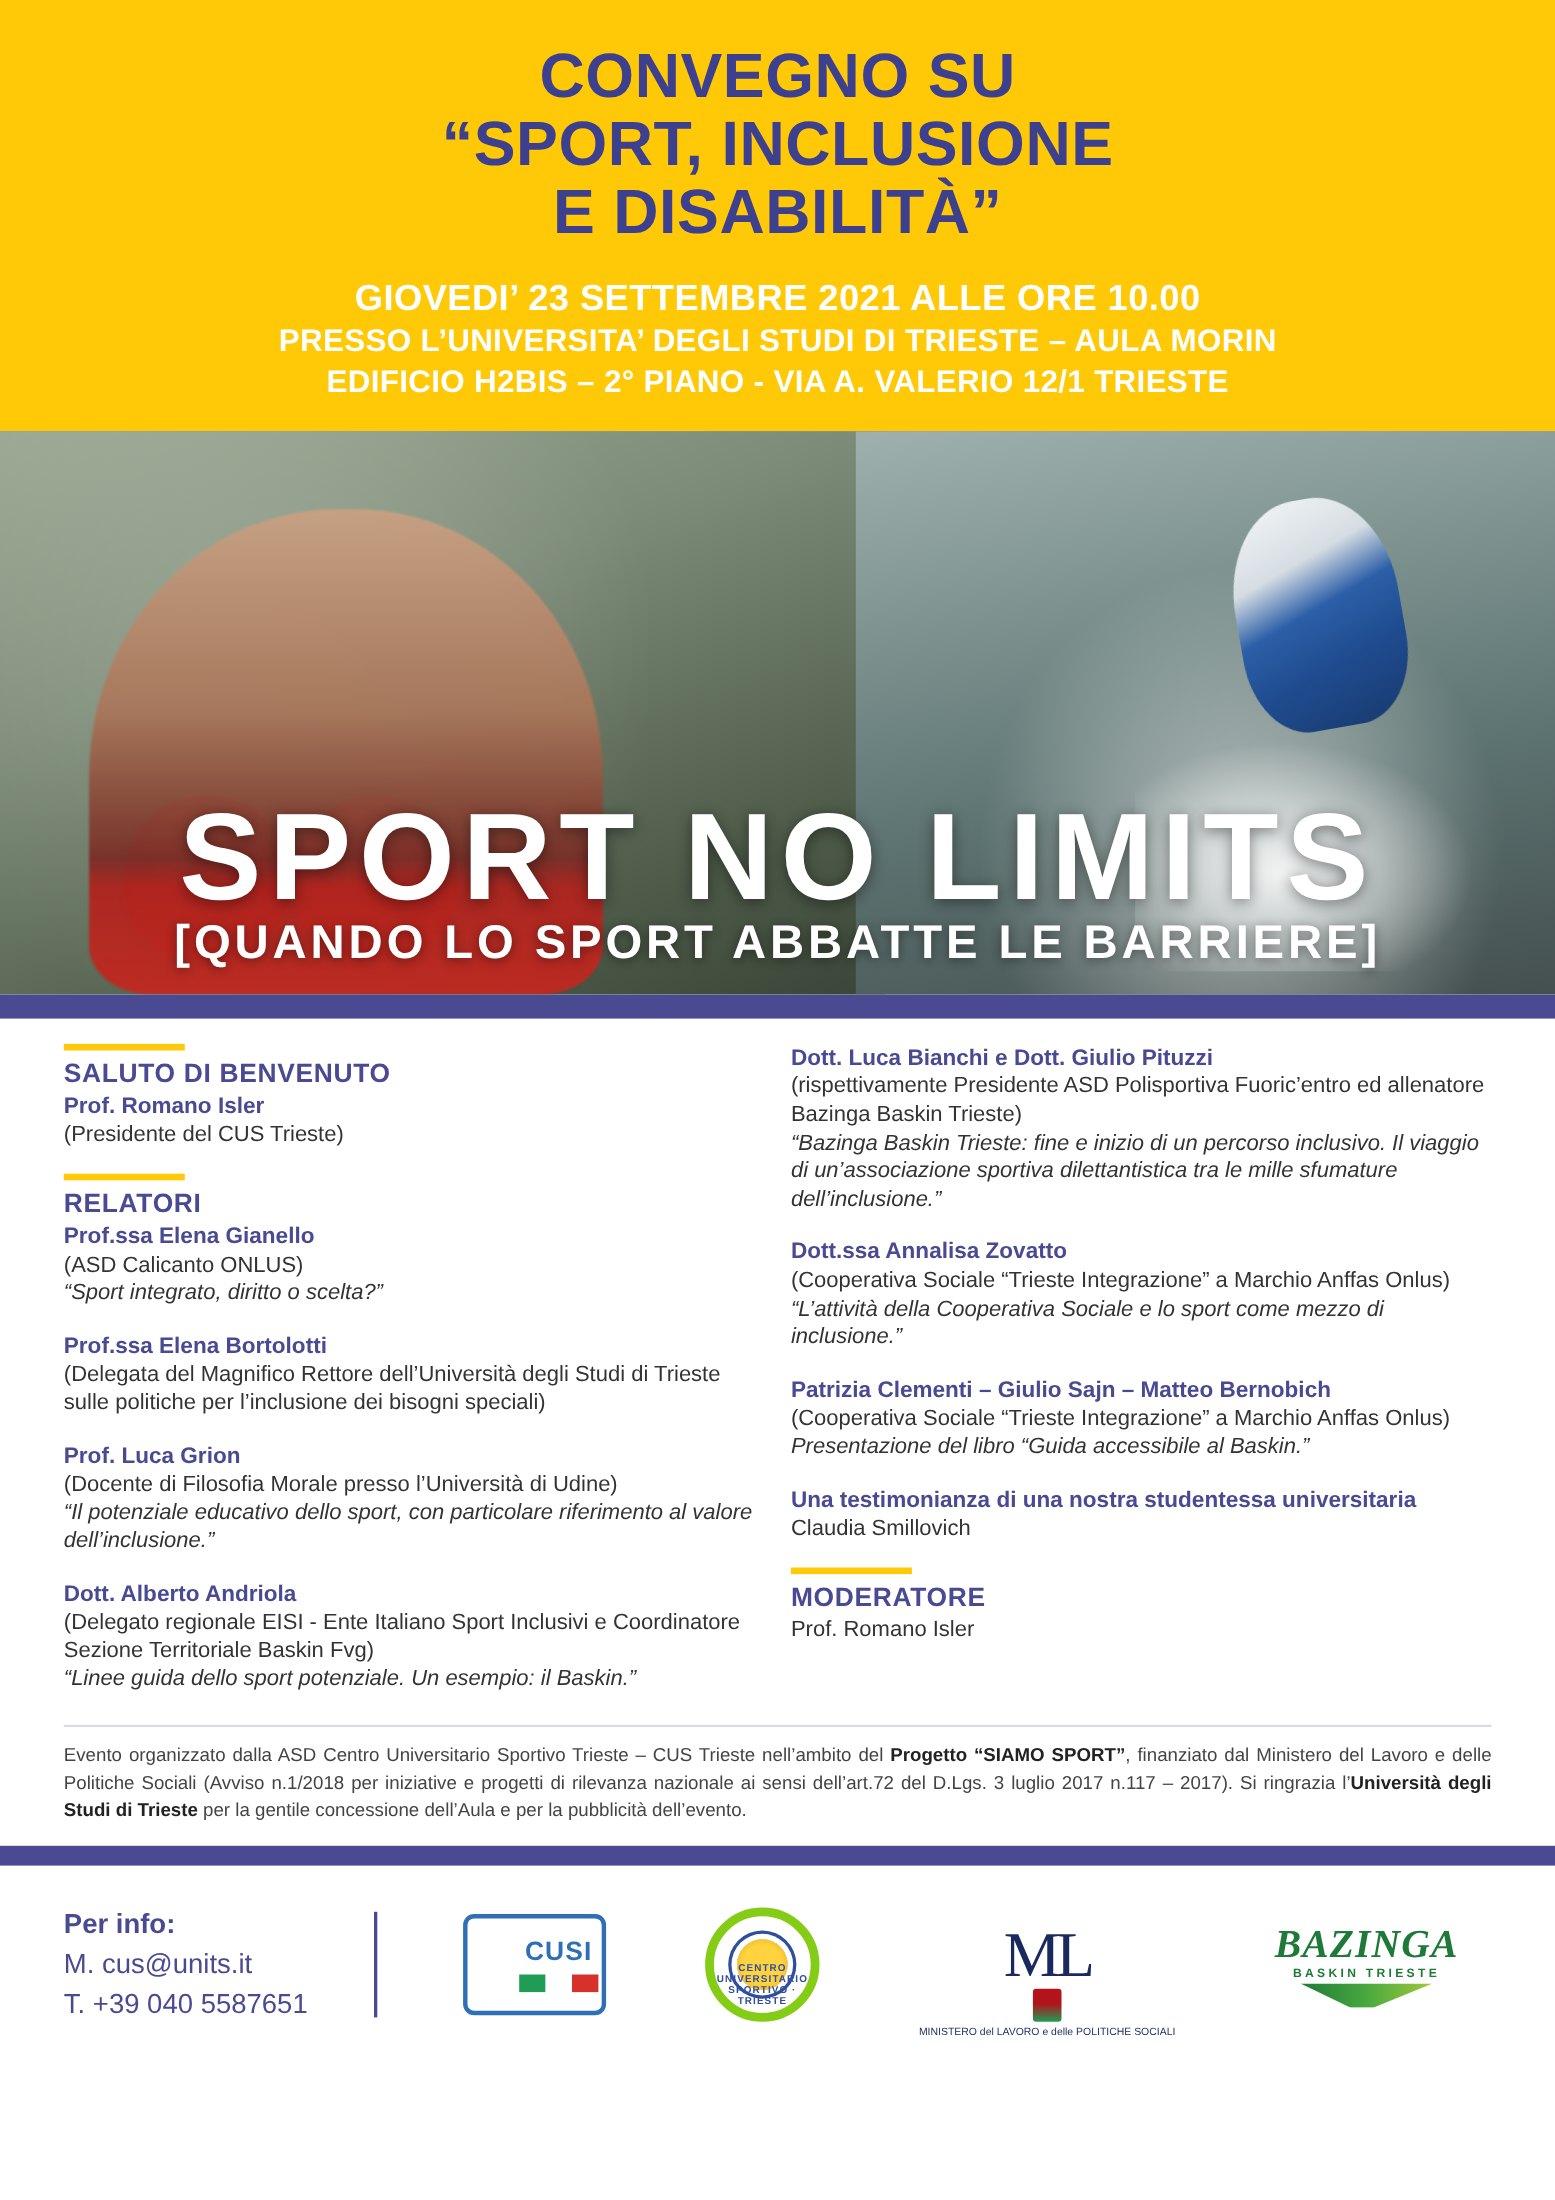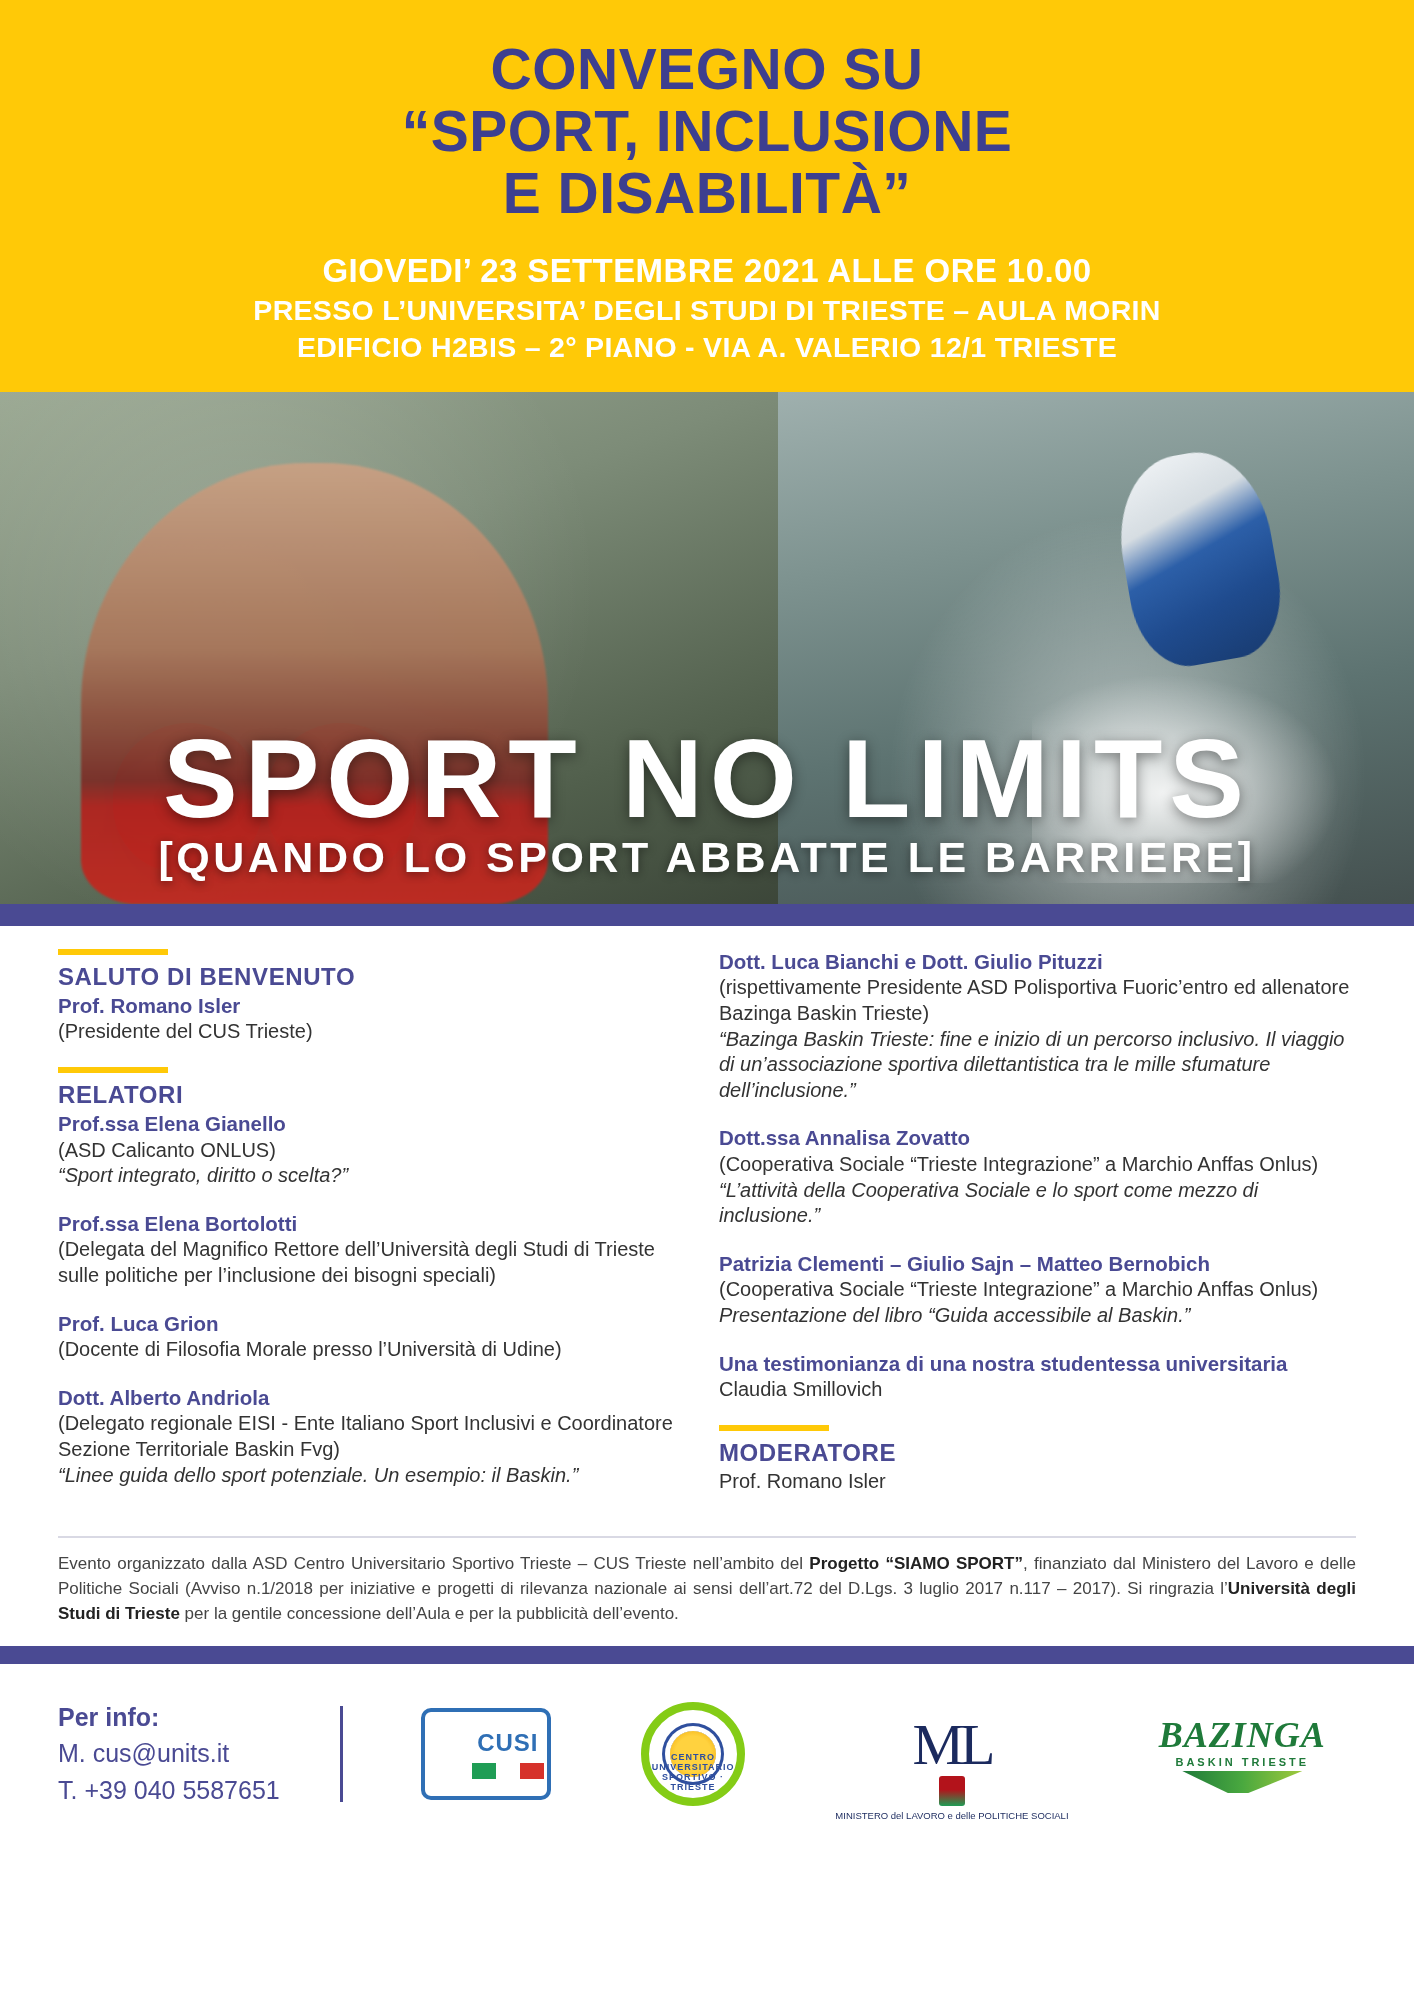--- a/index.html
+++ b/index.html
@@ -176,21 +176,21 @@
     font-size: 20px;
     line-height: 1.28;
   }
   .quote {
     color: #333333;
     font-size: 20px;
     font-style: italic;
     line-height: 1.28;
   }
   .blk { margin-bottom: 22px; }
-  .blk:last-child { margin-bottom: 16px; }
+  .blk:last-child { margin-bottom: 3px; }
 
   
   .footnote {
     margin: 26px 58px 0 58px;
     padding-top: 14px;
     border-top: 2px solid #d9d9e4;
     color: #444;
     font-size: 17px;
     line-height: 1.45;
     text-align: justify;
@@ -348,20 +348,21 @@
       </div>
 
       <div class="blk">
         <div class="person">Prof.ssa Elena Bortolotti</div>
         <div class="detail">(Delegata del Magnifico Rettore dell’Università degli Studi di Trieste sulle politiche per l’inclusione dei bisogni speciali)</div>
       </div>
 
       <div class="blk">
         <div class="person">Prof. Luca Grion</div>
         <div class="detail">(Docente di Filosofia Morale presso l’Università di Udine)</div>
+        <div class="quote">“Il potenziale educativo dello sport, con particolare riferimento al valore dell’inclusione.”</div>
       </div>
 
       <div class="blk">
         <div class="person">Dott. Alberto Andriola</div>
         <div class="detail">(Delegato regionale EISI - Ente Italiano Sport Inclusivi e Coordinatore Sezione Territoriale Baskin Fvg)</div>
         <div class="quote">“Linee guida dello sport potenziale. Un esempio: il Baskin.”</div>
       </div>
 
     </div>
 

